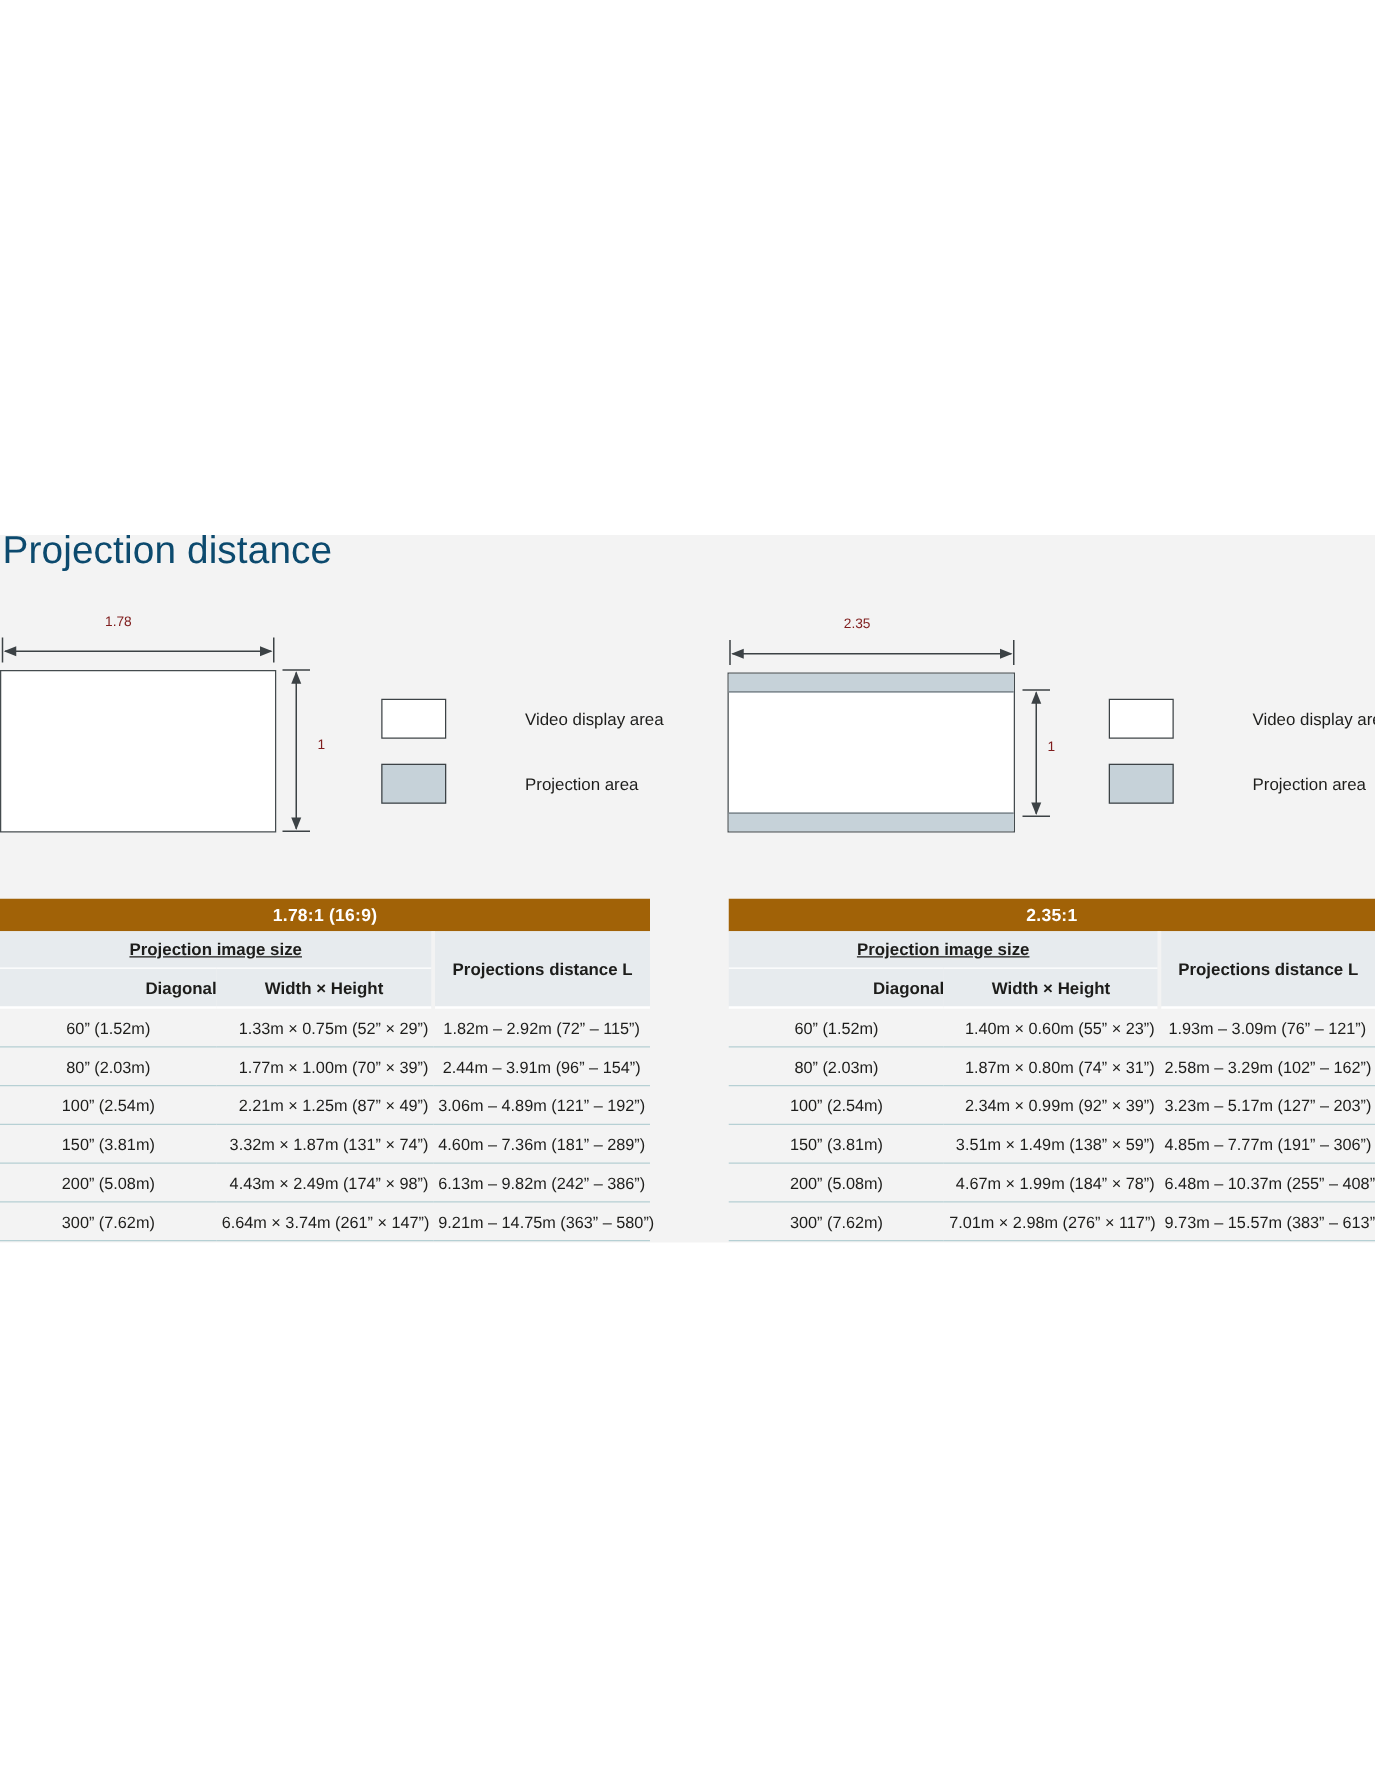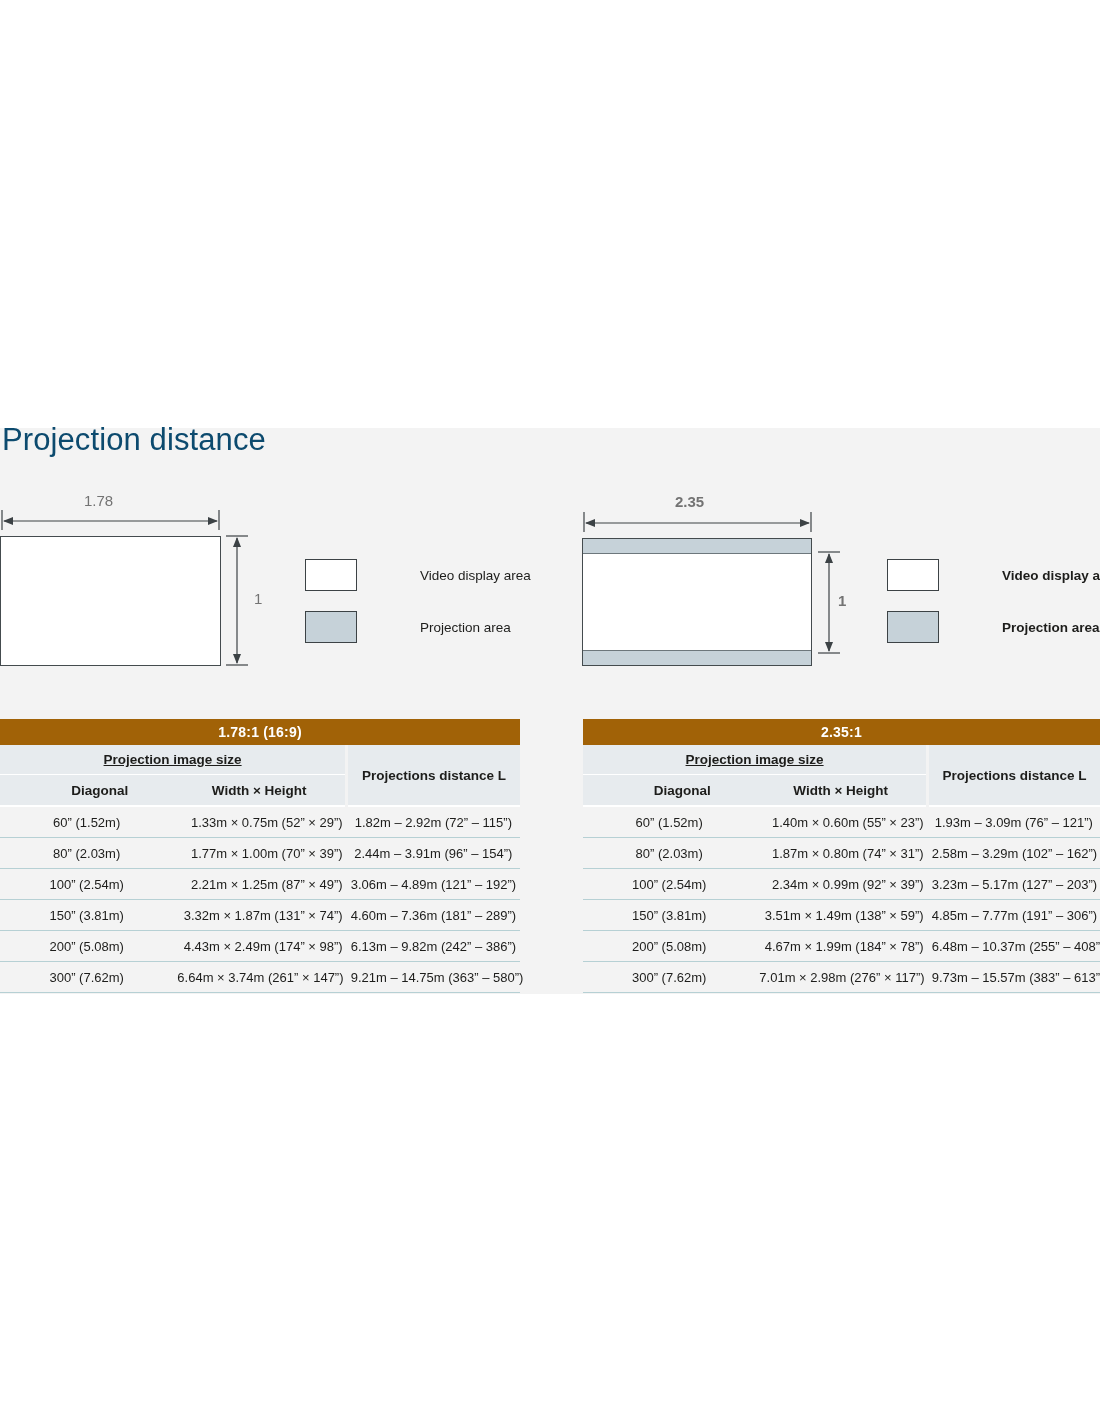--- a/index.html
+++ b/index.html
@@ -36,26 +36,26 @@
     letter-spacing: 0.1px;
     color: #0c4a6e;
     white-space: nowrap;
   }
 
   
   .diagram {
     position: absolute;
   }
   #diagram-169  { left: 0px;   top: 500px; width: 520px; height: 180px; }
-  #diagram-235  { left: 582px; top: 500px; width: 518px; height: 180px; font-weight: bold; }
+  #diagram-235  { left: 582px; top: 500px; width: 518px; height: 180px; }
 
   .dim-label {
     position: absolute;
-    font-size: 15px;
-    color: #737373;
+    font-size: 11px;
+    color: #7f1d1d;
     white-space: nowrap;
   }
 
   .screen-rect {
     position: absolute;
     border: 1.4px solid #444b4e;
     background: #ffffff;
     box-sizing: border-box;
   }
   .band {
@@ -131,21 +131,21 @@
   .spec-table th.group {
     height: 29px;
     text-align: center;
     border-bottom: 1px solid #ffffff;
     text-decoration: underline;
   }
   .spec-table th.sub {
     height: 30px;
     text-align: center;
   }
-  .spec-table th.sub.diag { text-align: center; padding-left: 26px; }
+  .spec-table th.sub.diag { text-align: right; padding-left: 26px; }
   .spec-table th.tall {
     height: 59px;
     text-align: center;
     border-left: 3px solid #f3f3f3;
   }
 
   .spec-table td {
     height: 30px;
     padding: 0 4px;
     text-align: center;

